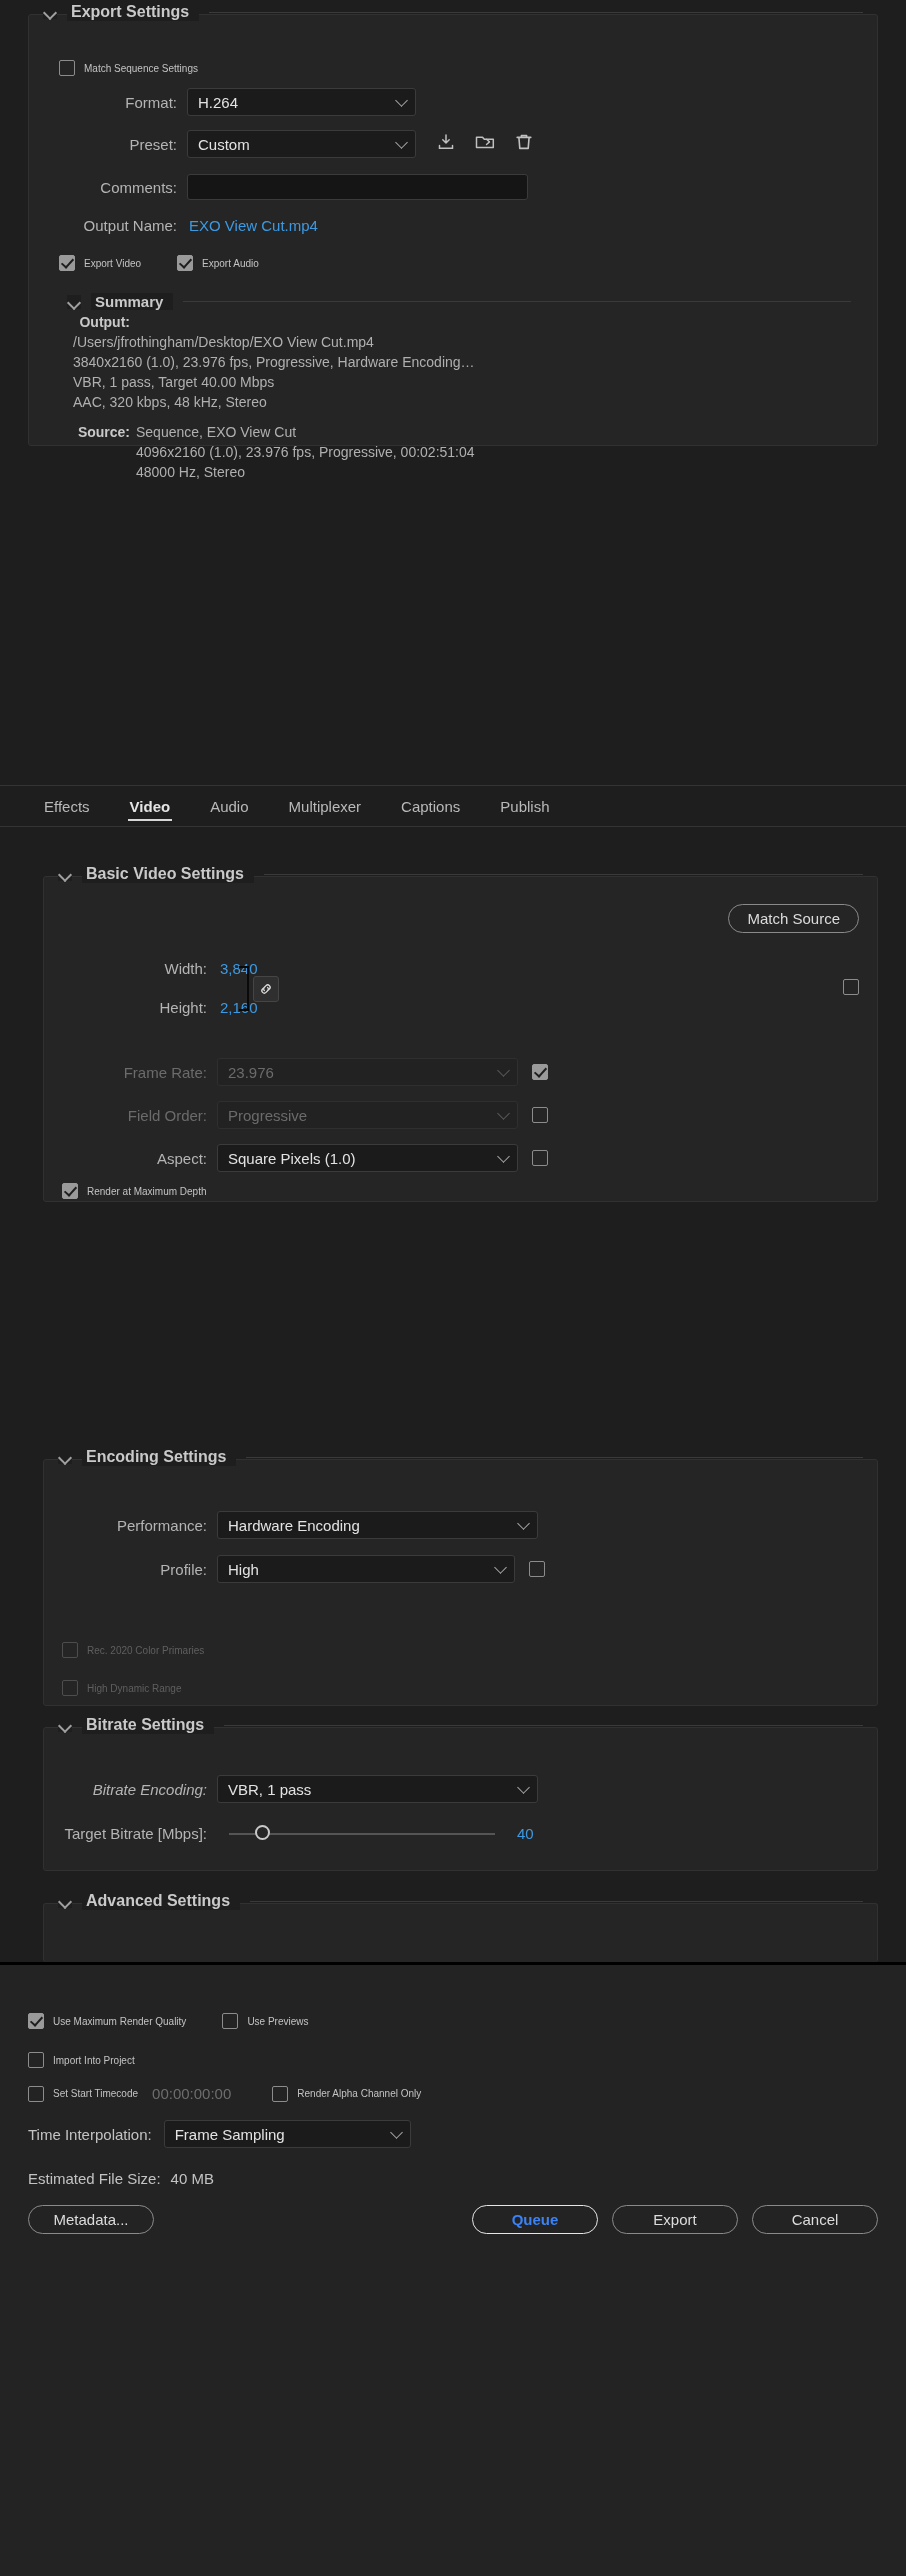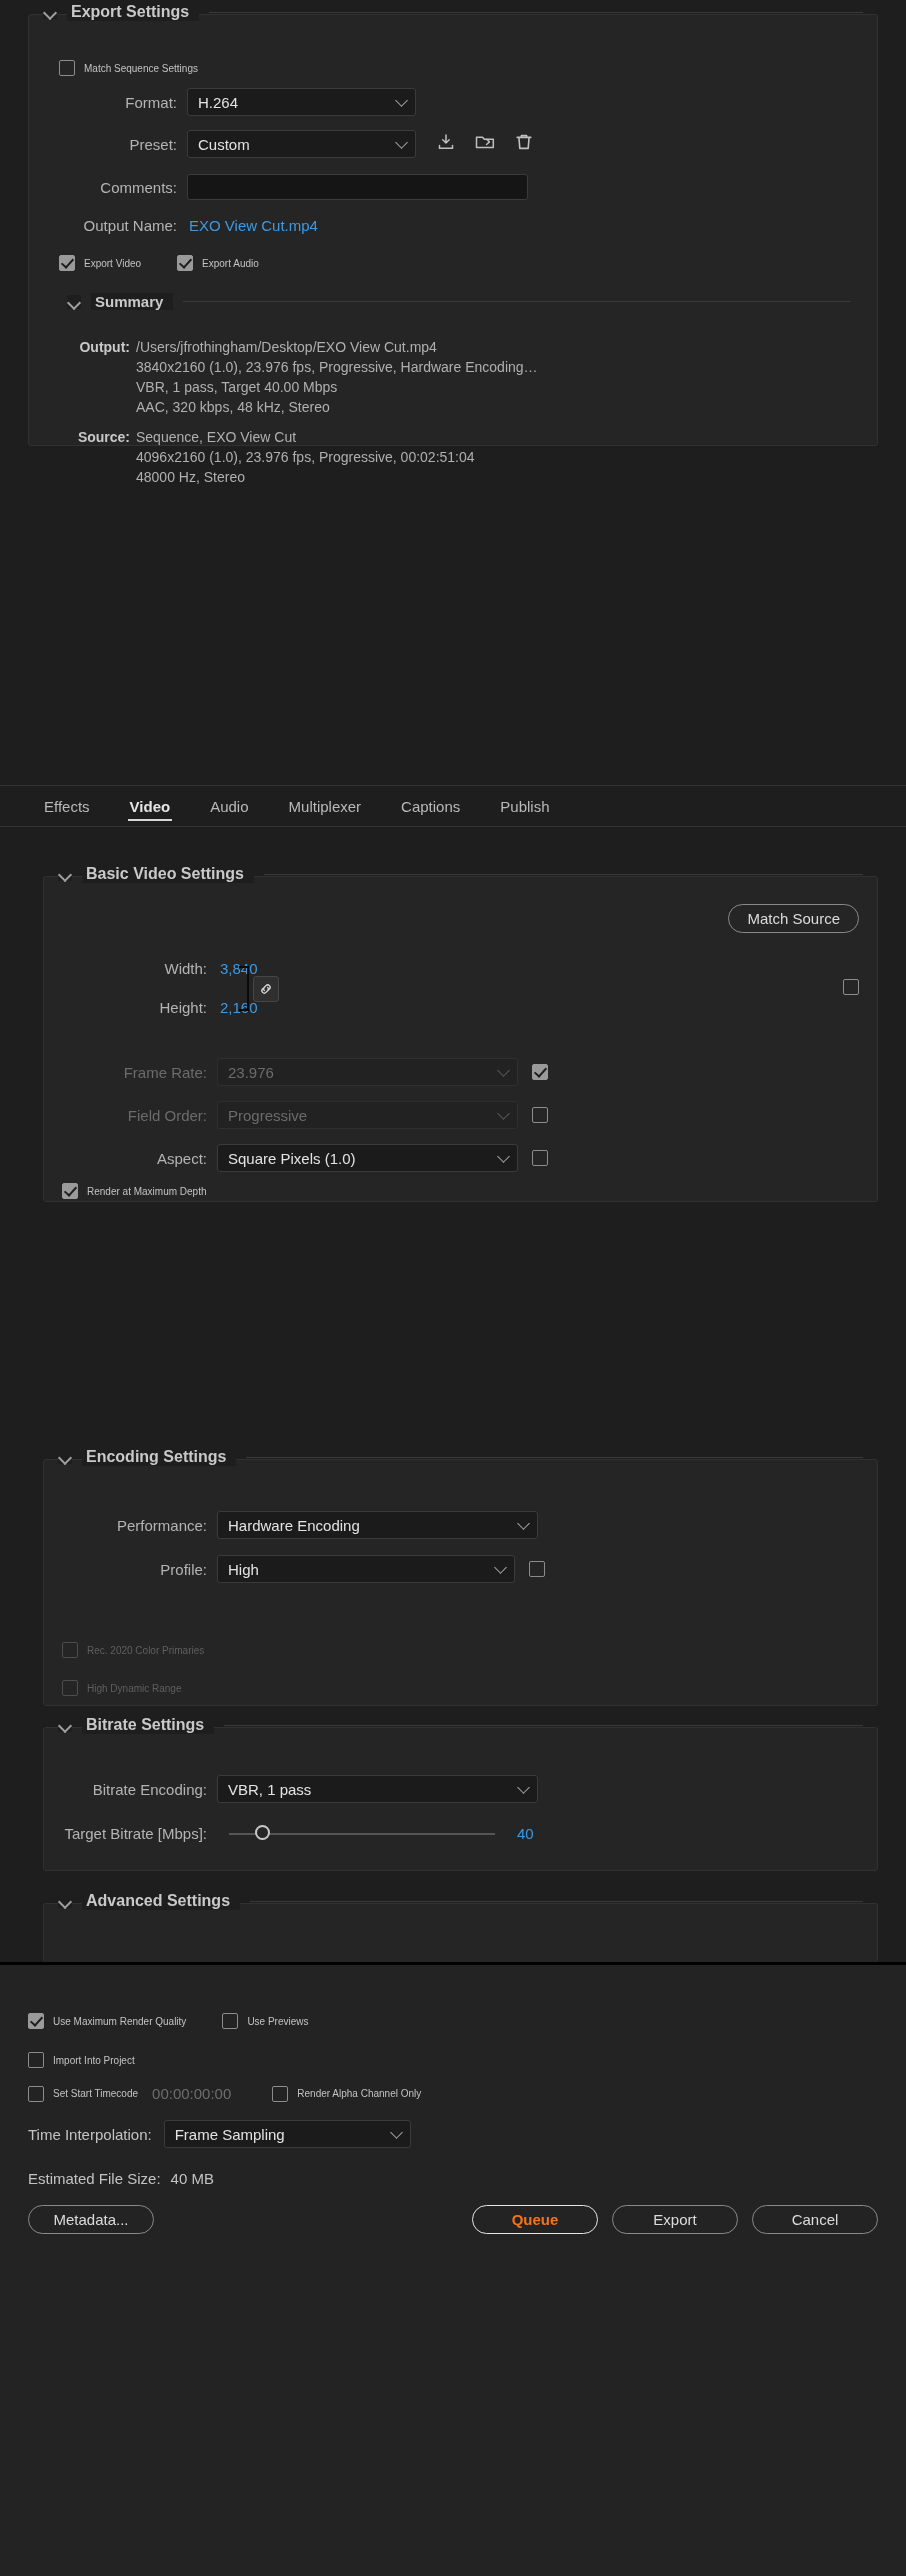--- a/index.html
+++ b/index.html
@@ -172,21 +172,21 @@
     height: 29px;
     display: inline-flex;
     align-items: center;
     justify-content: center;
     padding: 0 18px;
     font-size: 15px;
     color: #dcdcdc;
     background: transparent;
     white-space: nowrap;
   }
-  .pill.strong { border-color: #e6e6e6; color: #f97316; font-weight: bold; }
+  .pill.strong { border-color: #e6e6e6; color: #3b82f6; font-weight: bold; }
 
   
   .bracket {
     position: absolute;
     border: 2px solid #0a0a0a;
     border-left: none;
     width: 10px;
   }
   .linkbtn {
     position: absolute;
@@ -298,21 +298,21 @@
       </span>
     </div>
 
     <div style="position:absolute; left:38px; right:26px; top:278px;">
       <div class="sect-head" style="position:relative; top:0; left:0; right:0;">
         <span class="chev"></span>
         <span class="sect-title" style="font-size:15px;">Summary</span>
         <span class="sect-rule"></span>
       </div>
 
-      <div style="display:flex; margin-top:27px;">
+      <div style="display:flex; margin-top:2px;flex-direction:column;">
         <div class="summary-line summary-key" style="width:63px; text-align:right;">Output:</div>
         <div style="margin-left:6px;">
           <div class="summary-line">/Users/jfrothingham/Desktop/EXO View Cut.mp4</div>
           <div class="summary-line">3840x2160 (1.0), 23.976 fps, Progressive, Hardware Encoding…</div>
           <div class="summary-line">VBR, 1 pass, Target 40.00 Mbps</div>
           <div class="summary-line">AAC, 320 kbps, 48 kHz, Stereo</div>
         </div>
       </div>
 
       <div style="display:flex; margin-top:10px;">
@@ -445,21 +445,21 @@
 <div class="sect-wrap" style="position:absolute; top:1727px; left:0; right:0; margin:0 28px 0 43px;">
   <div class="panel" id="bitrate-panel" style="height:144px;">
 
     <div class="sect-head">
       <span class="chev"></span>
       <span class="sect-title">Bitrate Settings</span>
       <span class="sect-rule"></span>
     </div>
 
     <div class="field-row" style="left:0; top:47px; width:100%;">
-      <span class="lbl" style="width:163px;">Bitrate Encoding:</span>
+      <span class="lbl" style="width:163px;font-style:italic;">Bitrate Encoding:</span>
       <span class="combo" style="width:321px; margin-left:10px;">
         <span>VBR, 1 pass</span>
         <span class="arrow"></span>
       </span>
     </div>
 
     <div class="field-row" style="left:0; top:91px; width:100%; height:28px;">
       <span class="lbl" style="width:163px;">Target Bitrate [Mbps]:</span>
       <span style="position:relative; margin-left:22px; width:266px; height:28px; display:inline-block;">
         <span class="slider-track" style="left:0; right:0;"></span>

